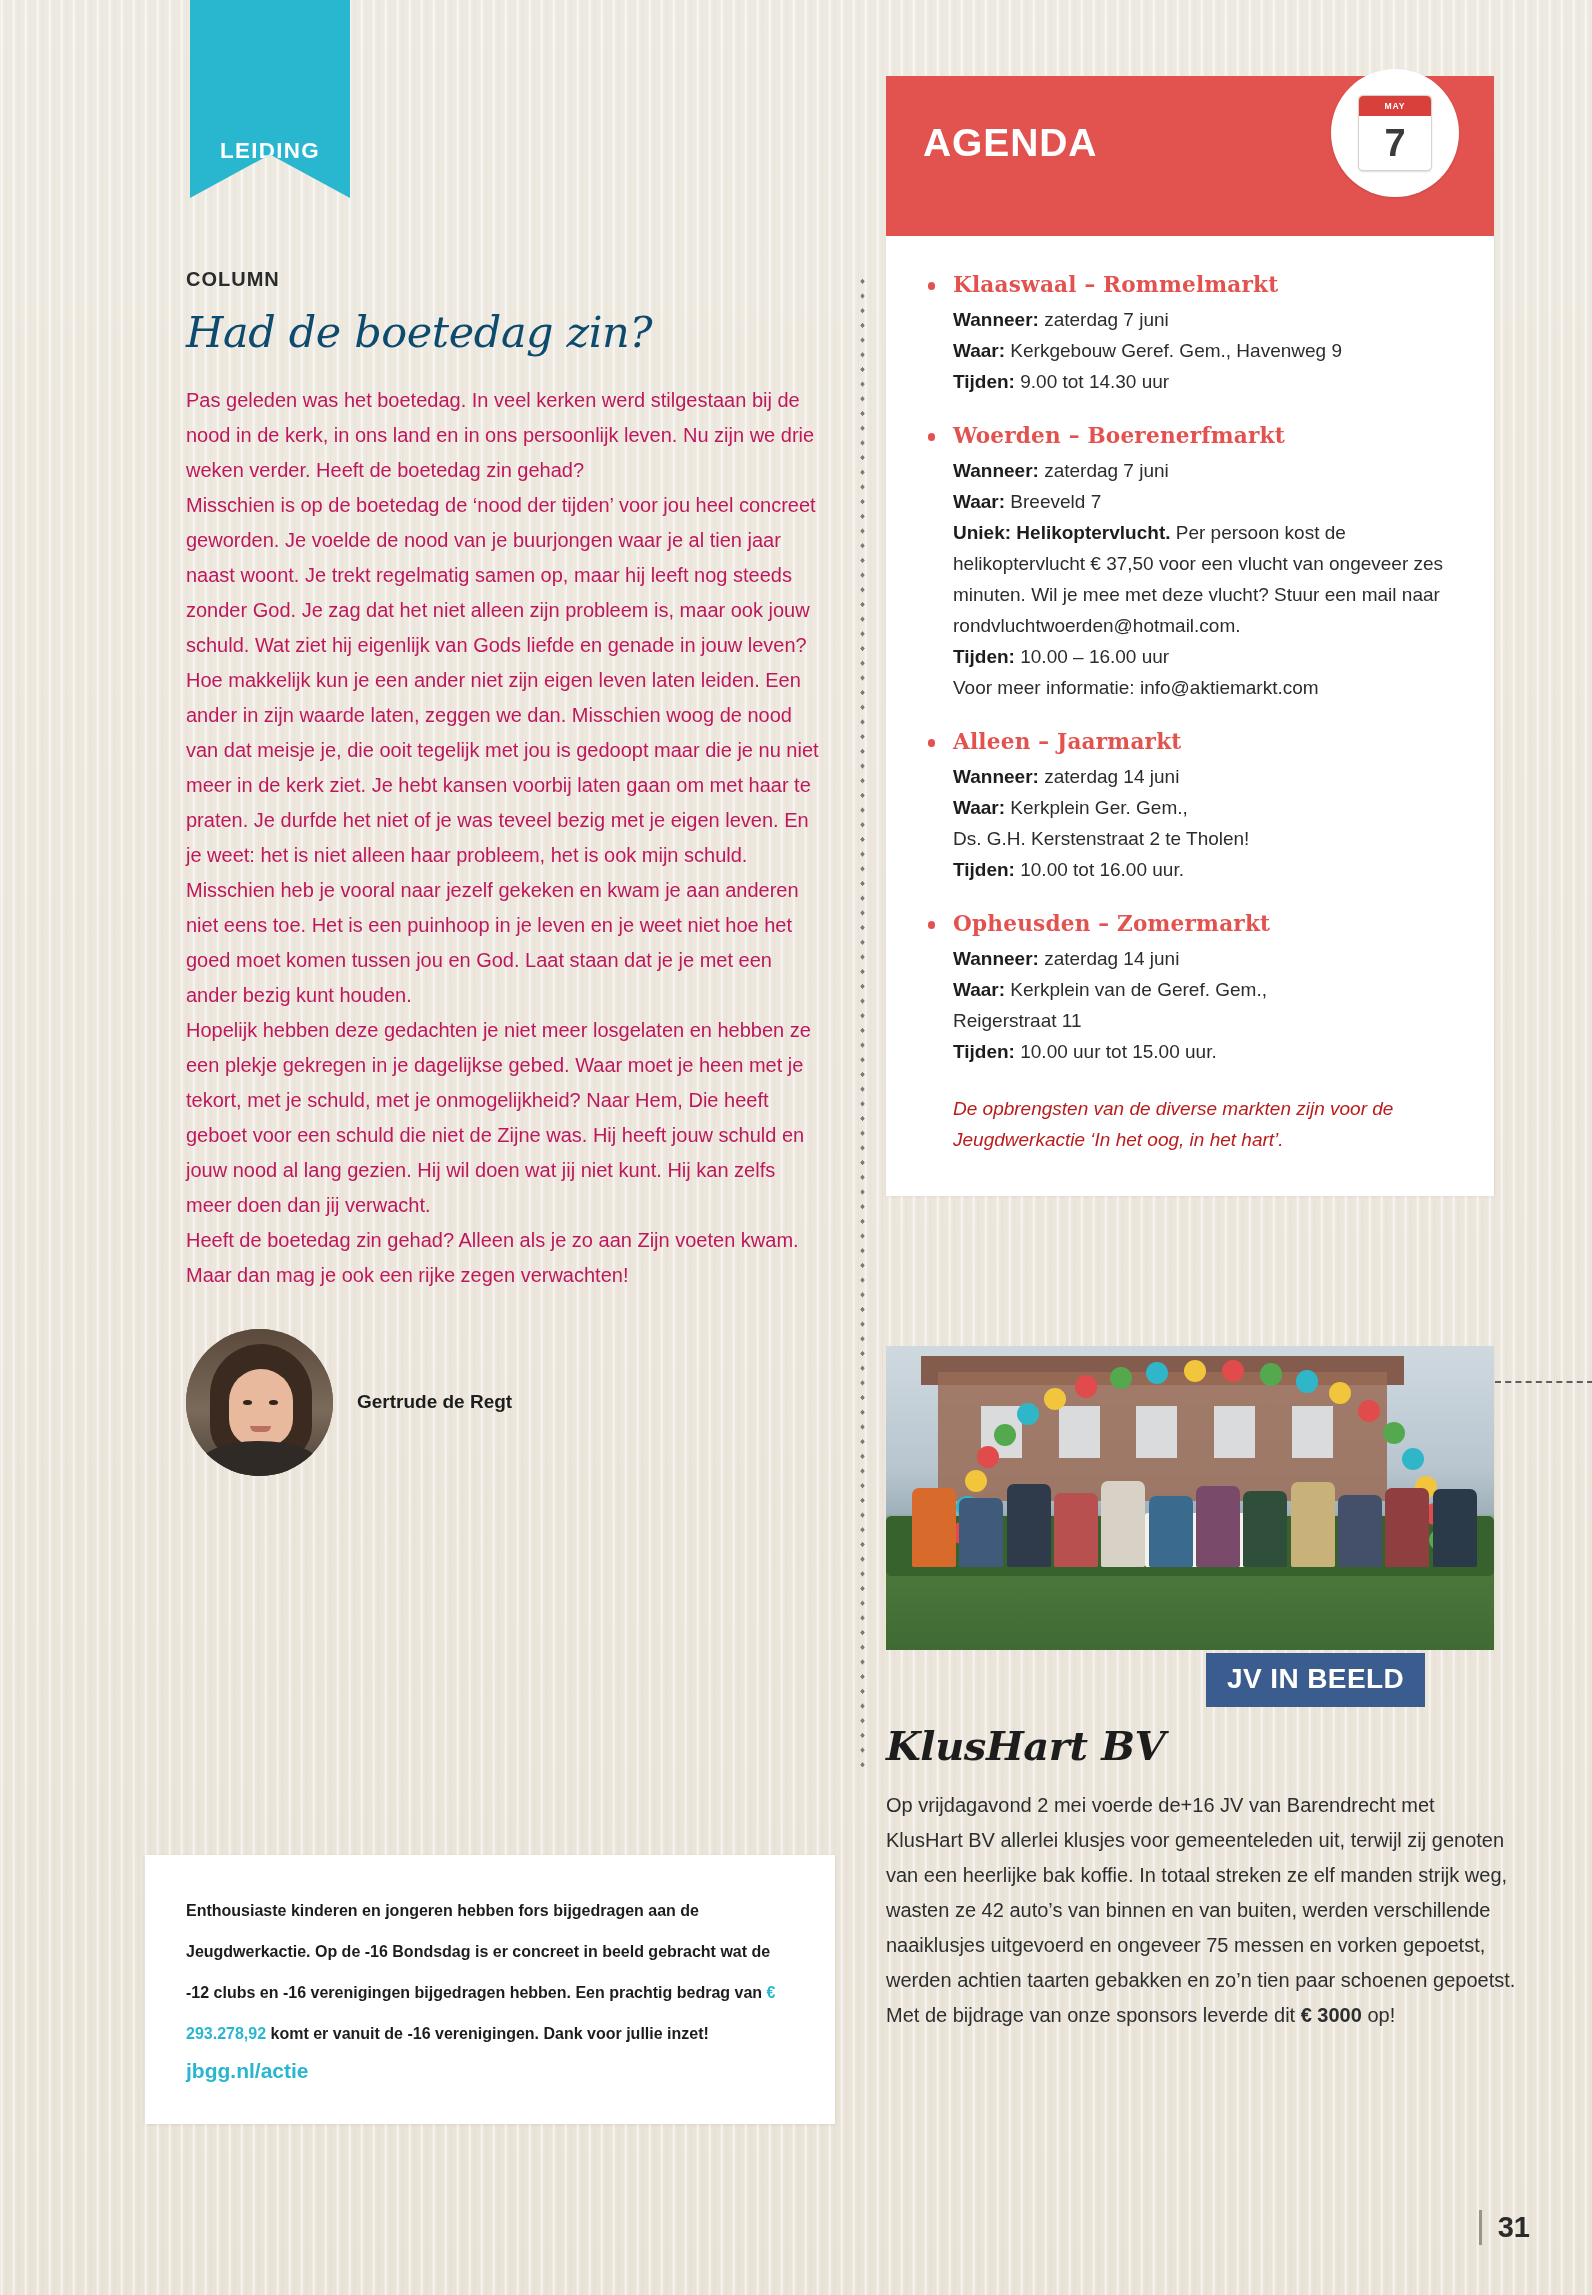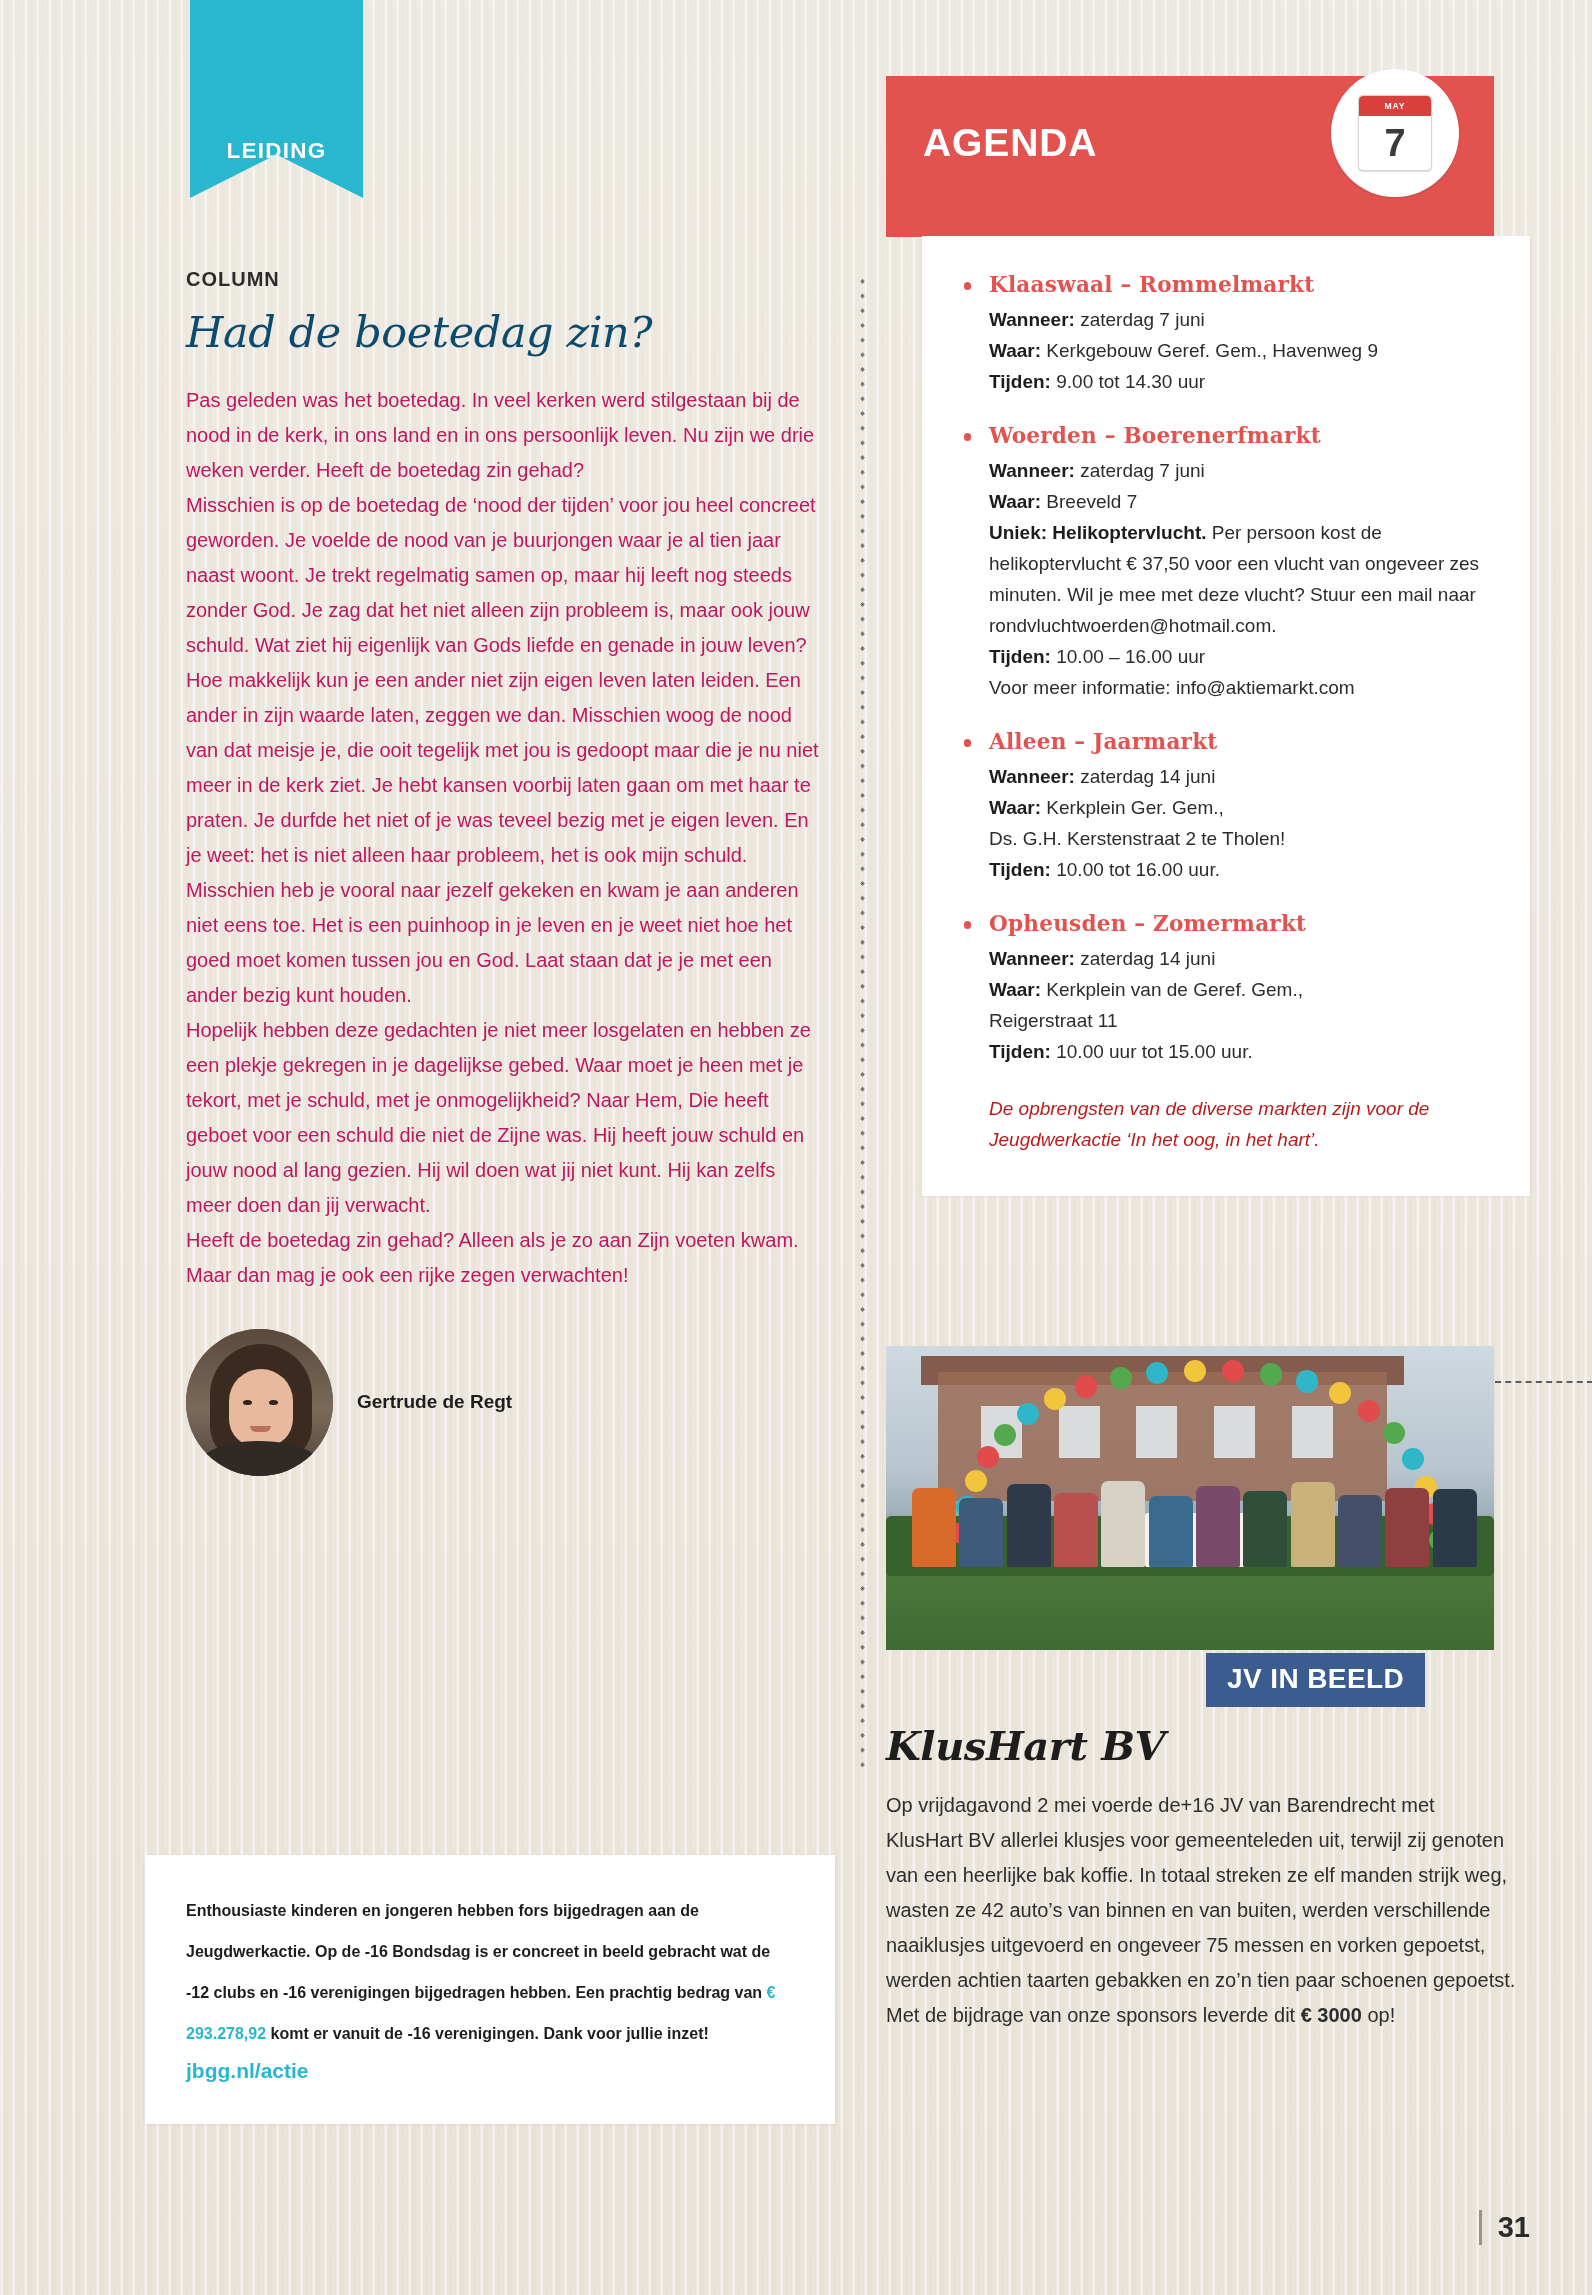--- a/index.html
+++ b/index.html
@@ -30,21 +30,21 @@
         rgba(0,0,0,0) 2.6px,
         rgba(0,0,0,0) 12px),
       linear-gradient(180deg, #efeae1 0%, #ece6dc 50%, #e9e3d8 100%);
   }
 
   
   .leiding-banner {
     position: absolute;
     left: 190px;
     top: 0;
-    width: 173px;
+    width: 160px;
     height: 198px;
     background: #29b6cf;
     clip-path: polygon(0 0, 100% 0, 100% 100%, 50% 78%, 0 100%);
     display: flex;
     justify-content: center;
     align-items: flex-start;
     padding-top: 138px;
     box-sizing: border-box;
   }
   .leiding-banner span {
@@ -255,21 +255,20 @@
   
   .agenda-panel {
     position: absolute;
     left: 886px;
     top: 236px;
     width: 608px;
     background: #ffffff;
     padding: 36px 38px 41px 38px;
     box-sizing: border-box;
     box-shadow: 0 0.9px 3.5px rgba(0,0,0,0.07);
-    margin-left: 36px;
   }
   .event { margin-bottom: 26px; position: relative; padding-left: 29px; }
   .event:last-of-type { margin-bottom: 21px; }
   .event .bullet {
     position: absolute;
     left: 3.5px;
     top: 10.4px;
     width: 7.8px; height: 7.8px;
     background: #e2524f;
     border-radius: 50%;

